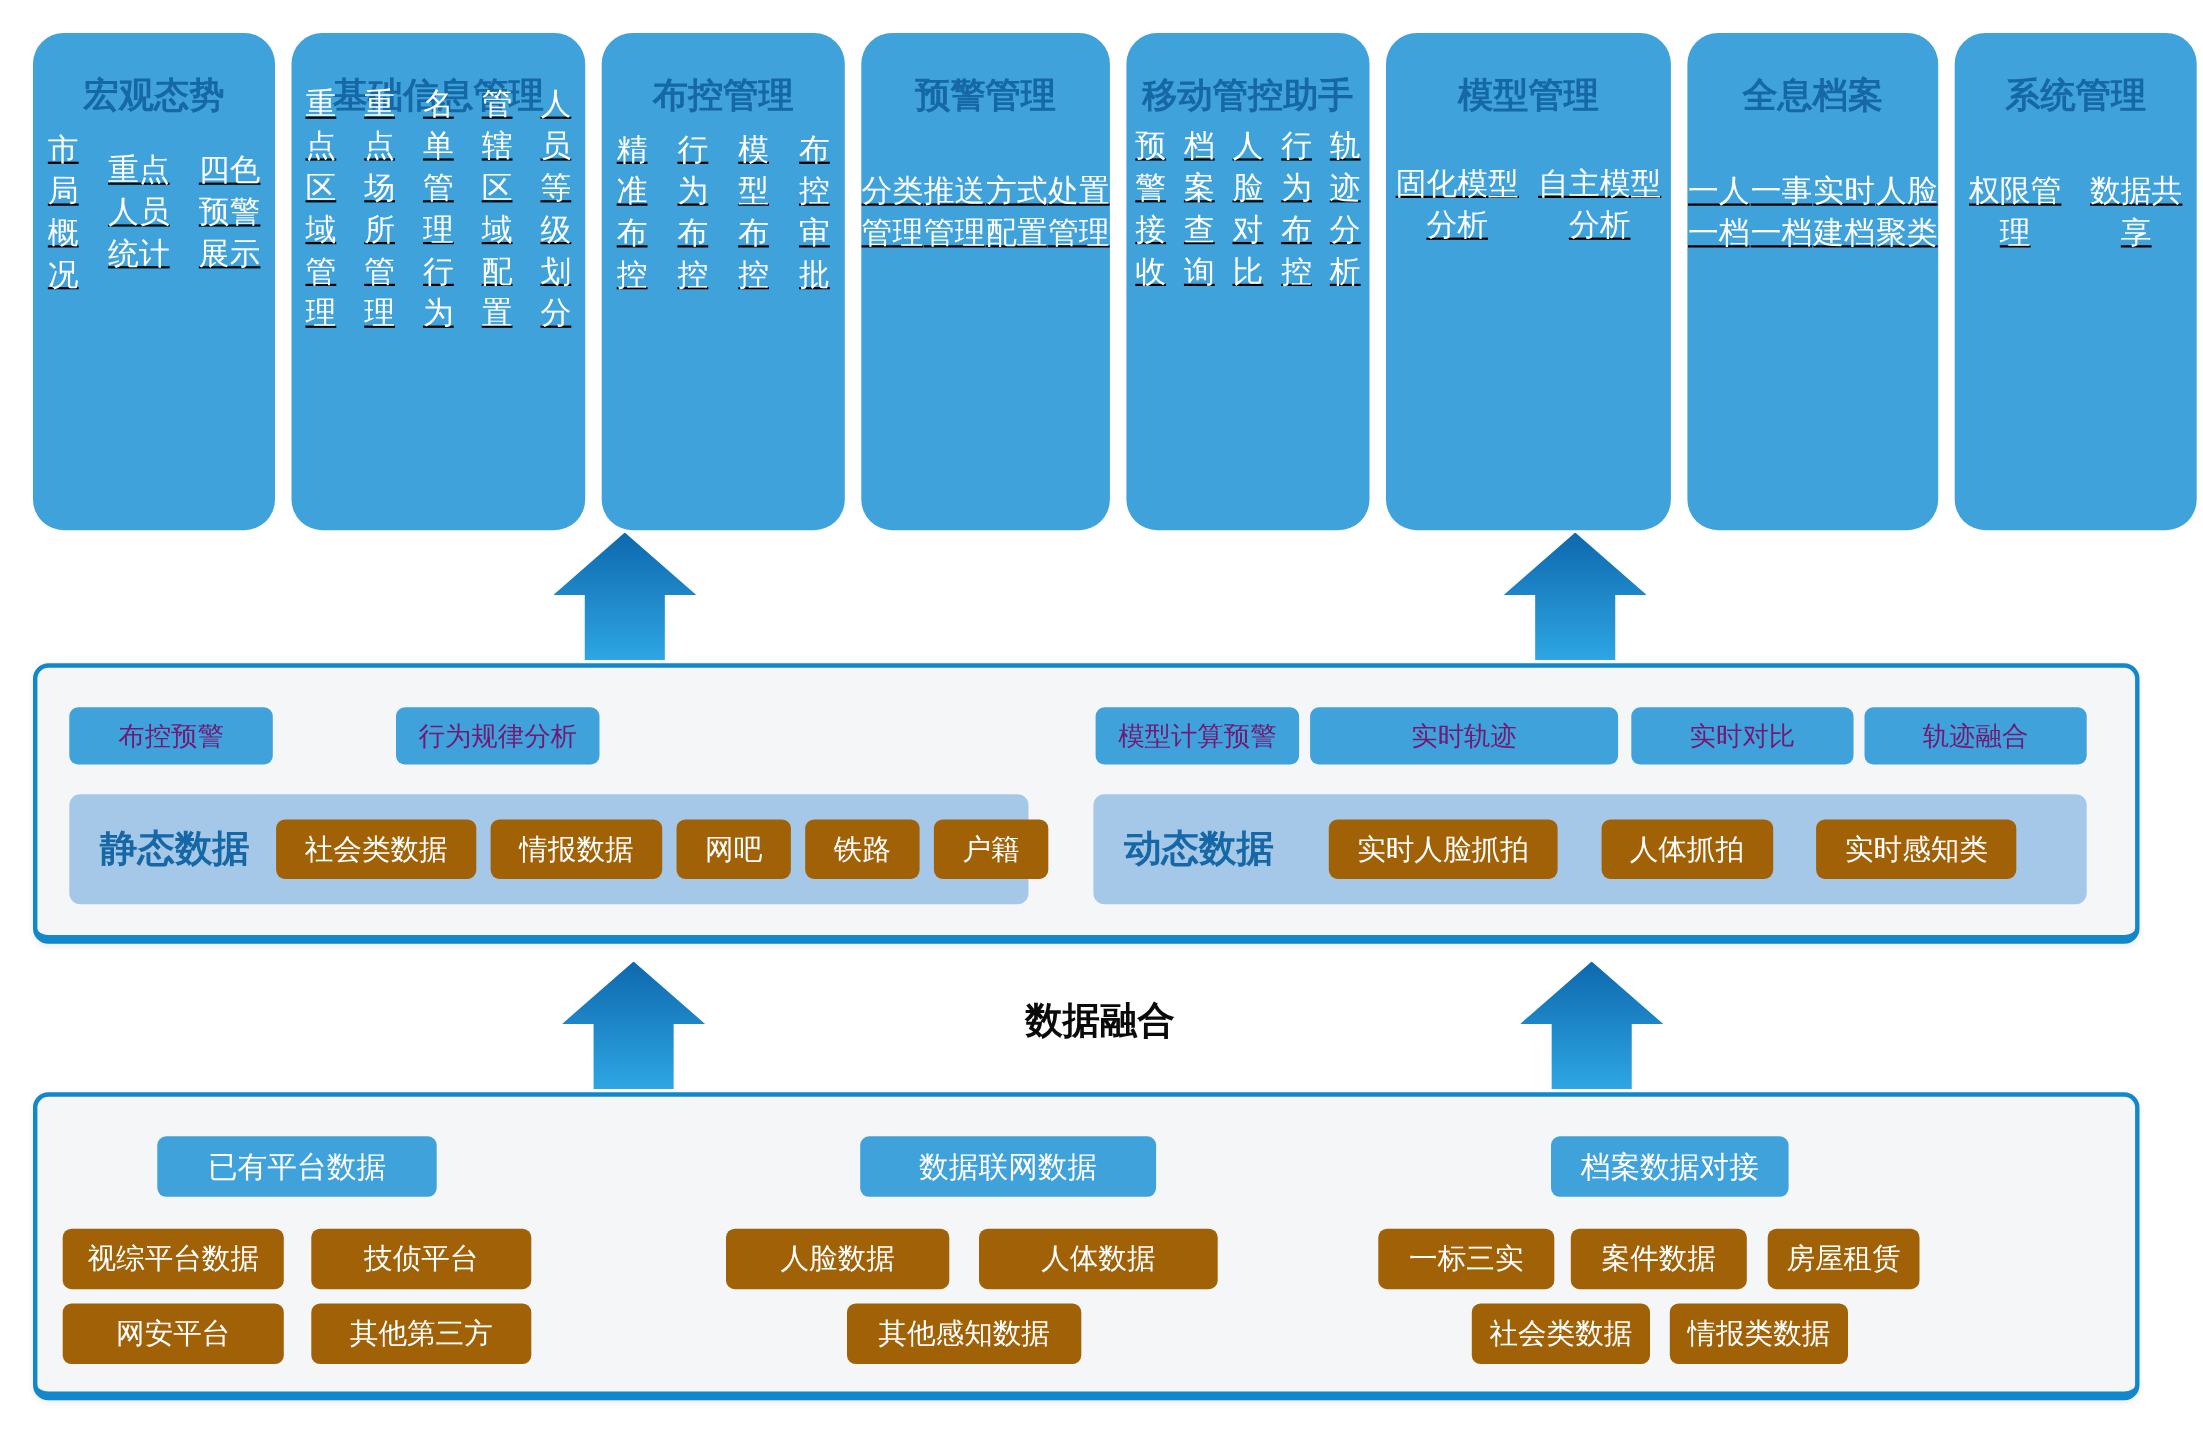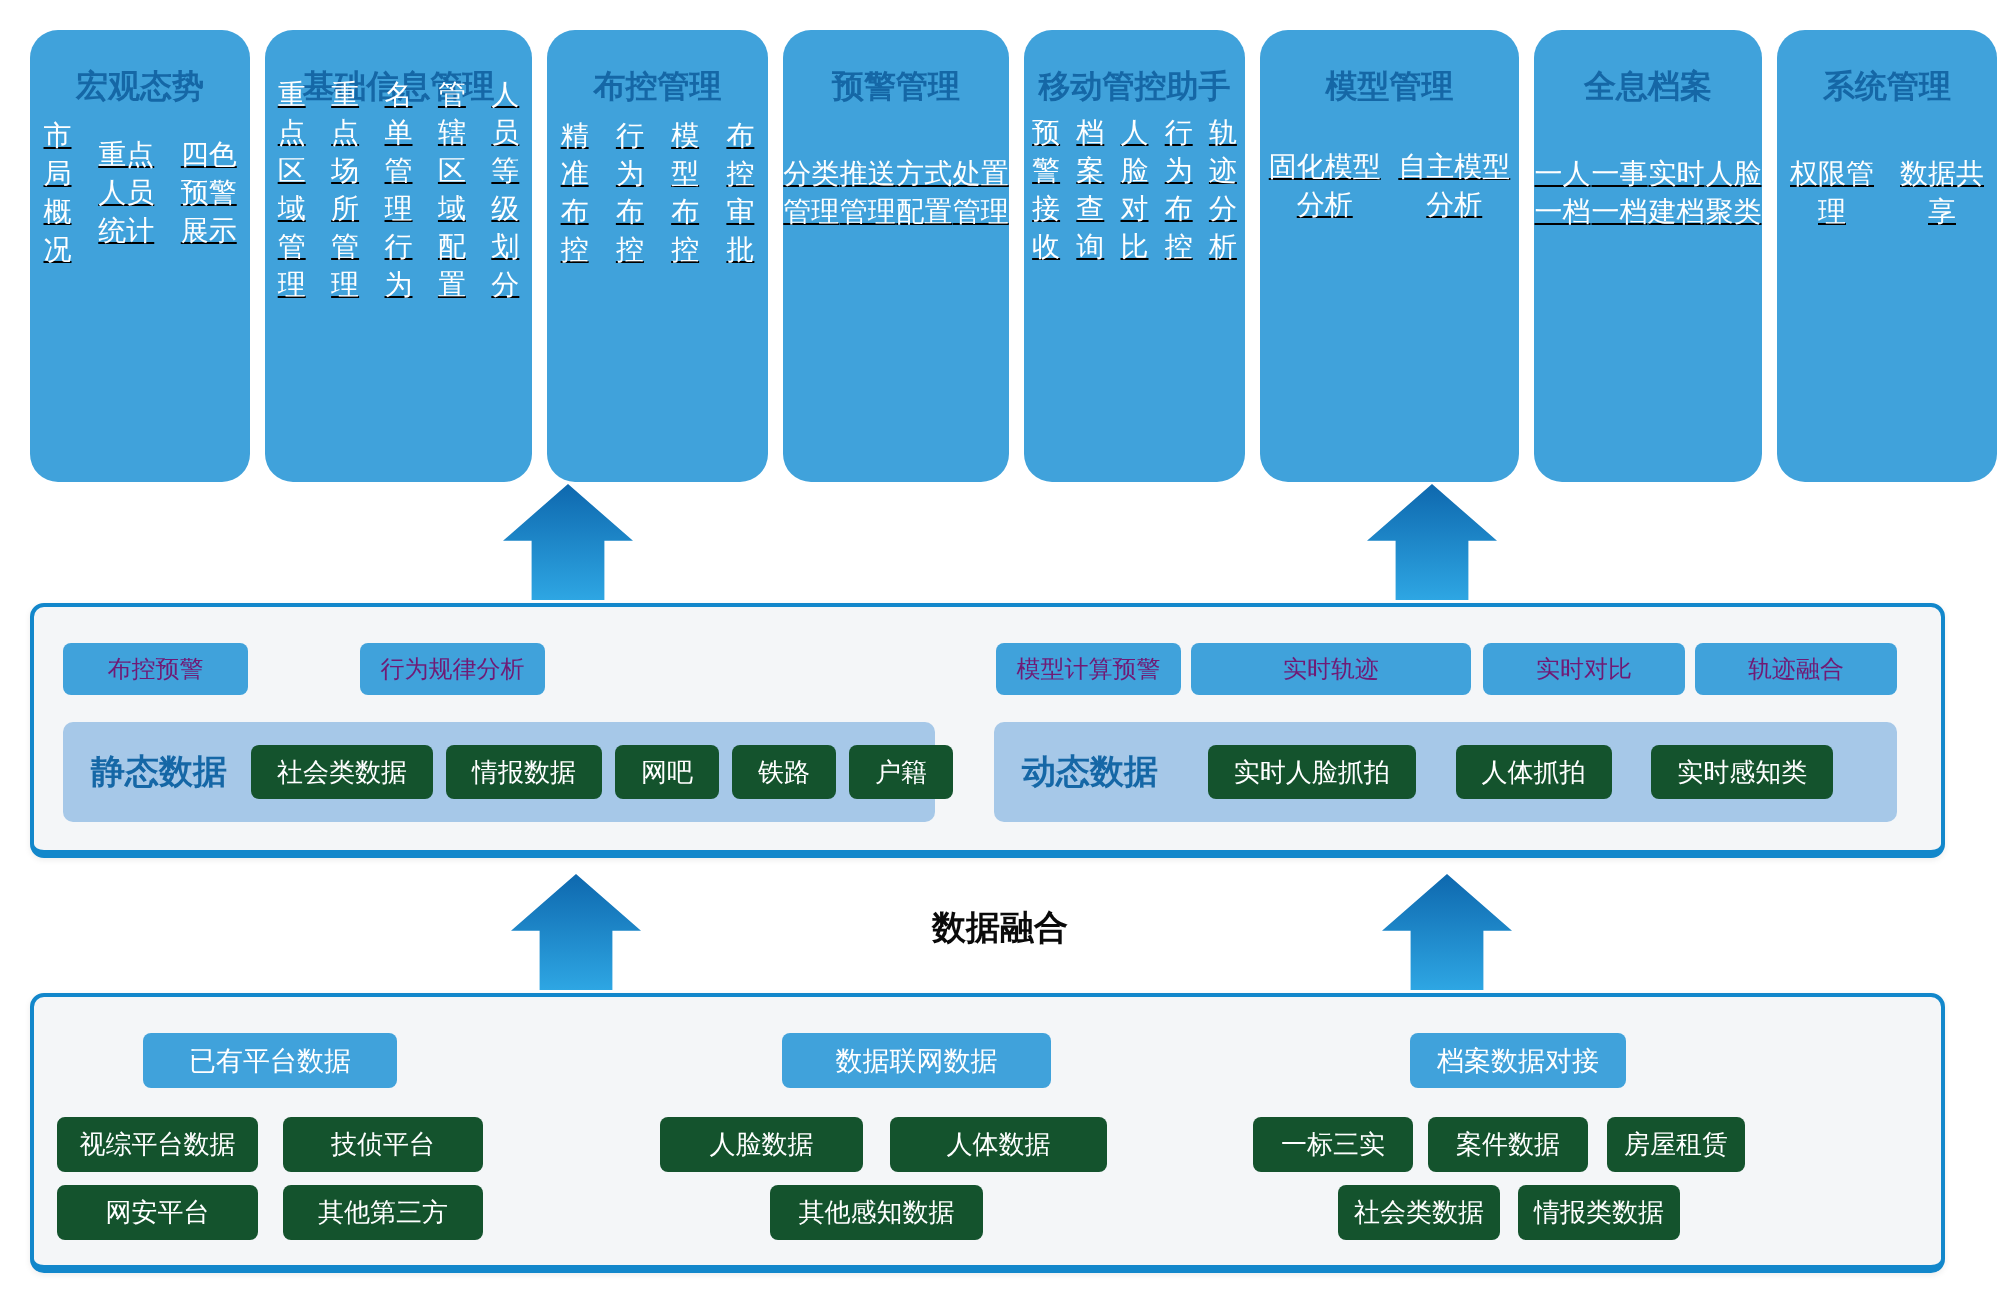--- a/index.html
+++ b/index.html
@@ -45,21 +45,21 @@
     position:absolute;height:52px;background:#40A2DB;border-radius:8px;
     display:flex;align-items:center;justify-content:center;
     color:#701a75;font-size:24px;
   }
   .band{
     position:absolute;top:115px;height:100px;background:#A6C8E8;border-radius:10px;
     display:flex;align-items:center;box-sizing:border-box;padding:0 24px 0 28px;
   }
   .band-label{color:#1567A6;font-size:34px;font-weight:bold;white-space:nowrap;}
   .teal-chip{
-    background:#14532d;border-radius:8px;height:54px;
+    background:#a16207;border-radius:8px;height:54px;
     display:flex;align-items:center;justify-content:center;
     color:#ffffff;font-size:26px;white-space:nowrap;
   }
   .band .teal-chip{padding:0 26px;}
   .static-chips{display:flex;gap:13px;margin-left:24px;}
   .dynamic-chips{flex:1;display:flex;justify-content:space-evenly;margin-left:10px;}
   
   .pos-chip{position:absolute;height:55px;}
   .header-chip{
     position:absolute;height:55px;background:#40A2DB;border-radius:8px;

